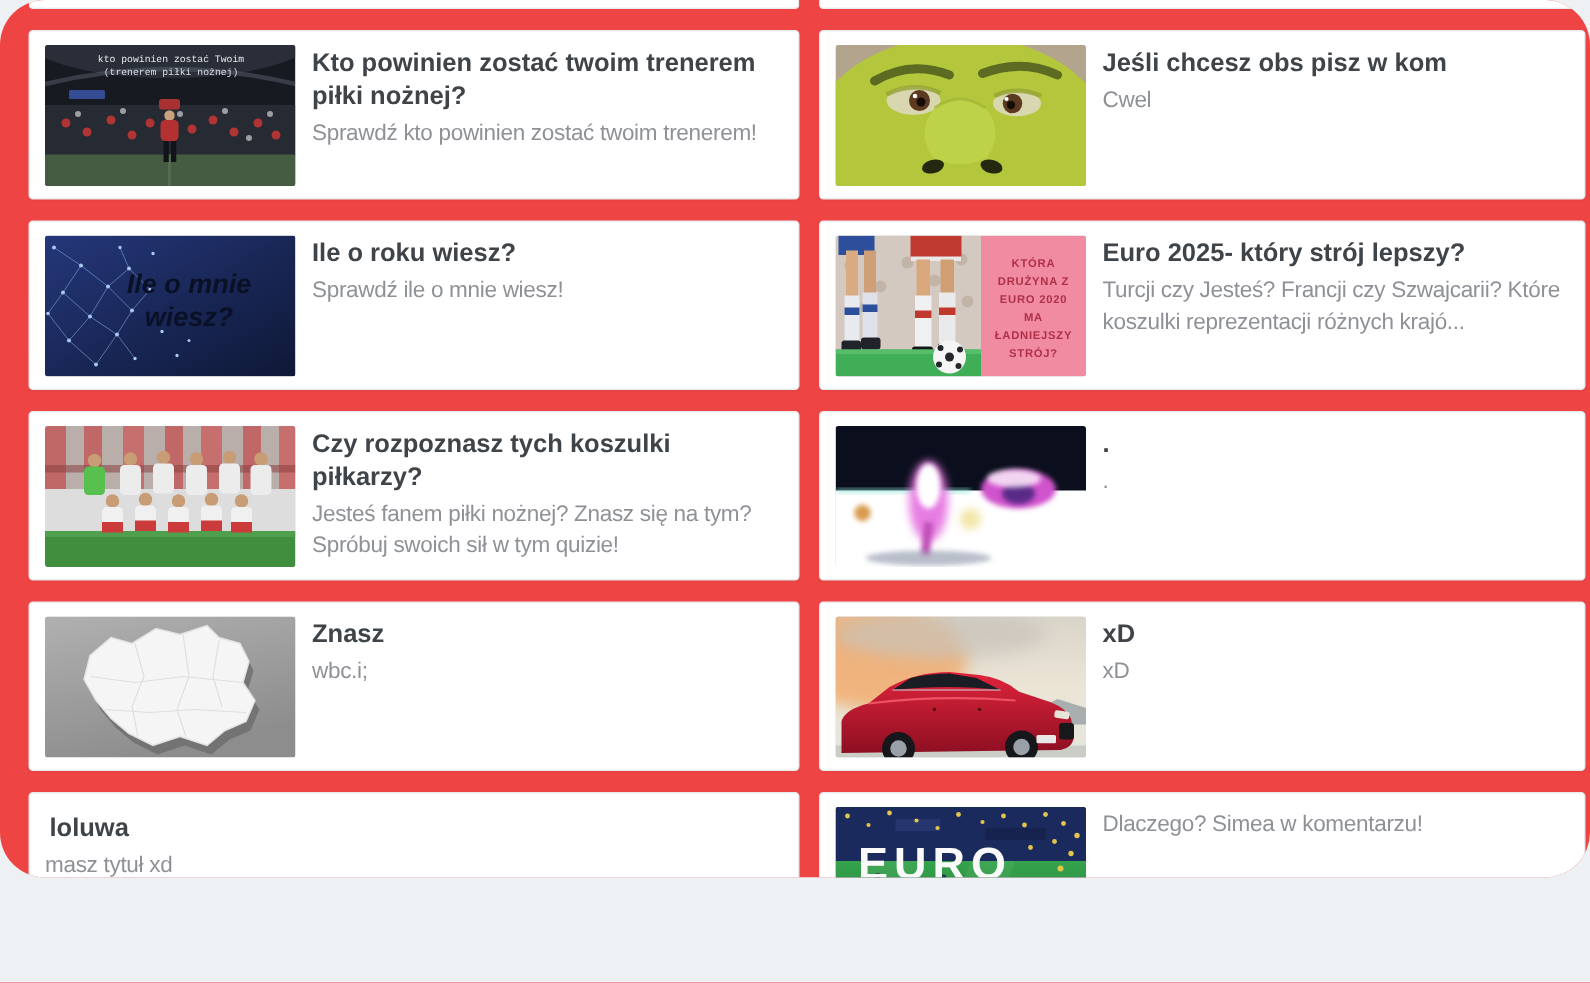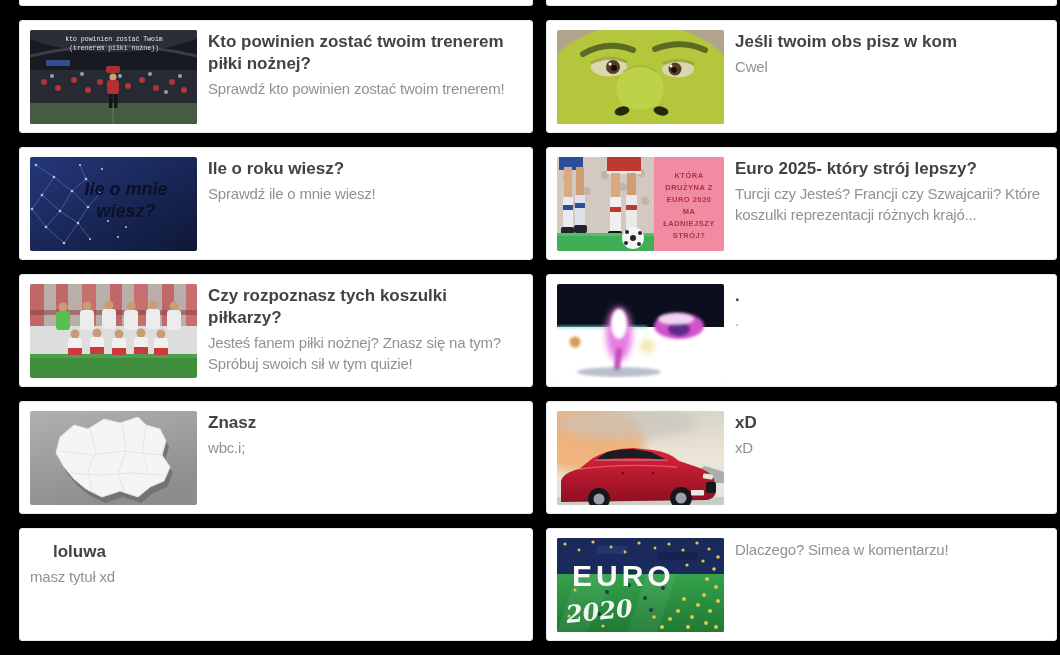--- a/index.html
+++ b/index.html
@@ -1,27 +1,27 @@
 <!DOCTYPE html>
 <html><head>
 <meta charset="utf-8">
 <style>
   html,body{margin:0;padding:0;}
   body{background:#eef1f4;font-family:"Liberation Sans",sans-serif;}
-  .page{width:1060px;height:655px;overflow:hidden;position:relative;background:#000000;}
+  .page{width:1060px;height:585px;overflow:hidden;position:relative;background:#ef4444;border-radius:30px;}
   .grid{display:grid;grid-template-columns:514px 511px;column-gap:13px;row-gap:14px;padding-left:19px;}
   .partial{height:6px;background:#fff;border:1px solid #e9ecef;border-top:none;border-radius:0 0 3px 3px;box-sizing:border-box;}
   .card{height:113px;background:#fff;border:1px solid #e9ecef;border-radius:3px;box-sizing:border-box;
         padding:9px 10px;display:flex;gap:11px;box-shadow:0 1px 1px rgba(0,0,0,.03);cursor:pointer;}
   .thumb{width:167px;height:94px;flex:0 0 167px;border-radius:2px;overflow:hidden;position:relative;background:#ddd;}
   .thumb svg{display:block;width:100%;height:100%;}
   .cbody{flex:1;min-width:0;padding-top:1px;}
   .title{font-size:17px;line-height:22px;font-weight:bold;color:#3f4449;margin:0 0 3px;}
   .desc{font-size:15px;line-height:21px;color:#8e9196;letter-spacing:-0.2px;max-height:42px;overflow:hidden;}
-  .card.no-thumb .title{margin-left:23px;margin-top:2px;}
+  .card.no-thumb .title{margin-left:3px;margin-top:2px;}
 </style>
 </head>
 <body>
 
 <div class="page">
   <div class="grid">
 
     <div class="partial"></div>
     <div class="partial"></div>
 
@@ -87,21 +87,21 @@
           <circle cx="117" cy="40" r="2.8" fill="#150d08"></circle>
           <circle cx="114" cy="36" r="1.4" fill="#ffffff"></circle>
           <path d="M106,34 Q121,27 137,34" stroke="#93a332" stroke-width="3" fill="none" opacity="0.8"></path>
           <path d="M66,42 Q83,30 100,42 Q113,58 101,75 Q83,84 65,75 Q53,58 66,42 Z" fill="#bed14a" opacity="0.9"></path>
           <path d="M66,42 Q83,30 100,42" stroke="#a3b534" stroke-width="2" fill="none" opacity="0.7"></path>
           <ellipse cx="65" cy="81" rx="7.5" ry="4.5" fill="#23280e" transform="rotate(-14 65 81)"></ellipse>
           <ellipse cx="104" cy="81" rx="7.5" ry="4.5" fill="#23280e" transform="rotate(14 104 81)"></ellipse>
         </svg>
       </div>
       <div class="cbody">
-        <div class="title">Jeśli twoim obs pisz w kom</div>
+        <div class="title">Jeśli chcesz obs pisz w kom</div>
         <div class="desc">Cwel</div>
       </div>
     </div>
 
     <div class="card">
       <div class="thumb">
         <svg viewBox="0 0 167 94" preserveAspectRatio="none">
           <defs>
             <linearGradient id="g-ile" x1="0" y1="0" x2="1" y2="1">
               <stop offset="0" stop-color="#25377a"></stop>

